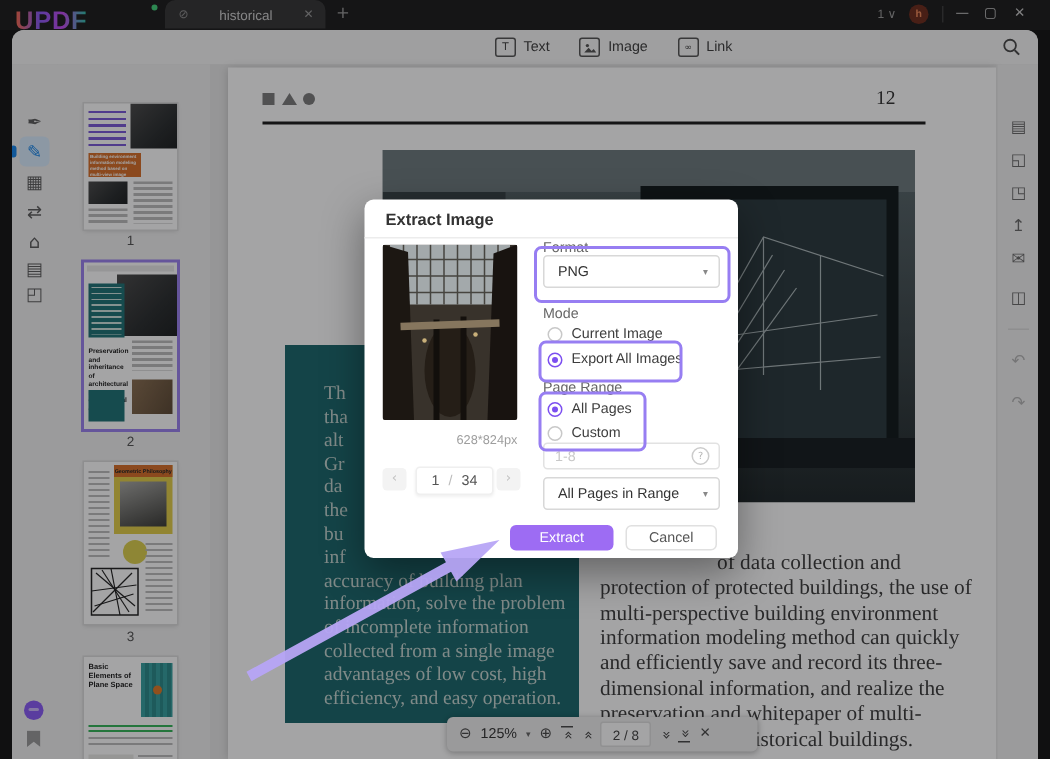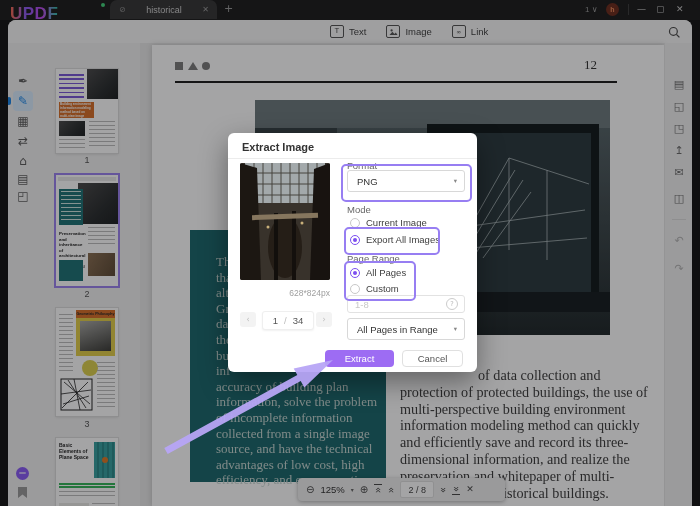--- a/index.html
+++ b/index.html
@@ -84,21 +84,21 @@
   .bt-g{font-size:10px;color:#4a4a4a;}
   .zoom-val{font-size:9.5px;color:#333;}
   .caret{font-size:6px;color:#666;}
   .pgbox{width:32px;height:15px;background:#fff;border-radius:2px;border:1px solid #e0e0e0;
          font-size:9px;color:#444;display:flex;align-items:center;justify-content:center;}
   .rot90{display:inline-block;transform:rotate(90deg);font-size:10px;color:#4a4a4a;}
   .navico{display:flex;flex-direction:column;align-items:center;line-height:4px;}
   .navbar{width:8px;height:1.5px;background:#4a4a4a;}
   
   .overlay{position:absolute;left:0;top:0;width:700px;height:506px;background:rgba(8,8,10,.37);z-index:40;}
-  .dialog{position:absolute;left:228px;top:133px;width:249px;height:239px;background:#fff;
+  .dialog{position:absolute;left:243px;top:133px;width:249px;height:239px;background:#fff;
           border-radius:6px;box-shadow:0 10px 28px rgba(0,0,0,.4);z-index:50;}
   .dlg-title{left:14px;top:8px;font-size:11px;font-weight:bold;color:#333;}
   .dlg-rule{left:0;top:25px;width:249px;height:1px;background:#ececec;}
   .preview{left:12px;top:30px;width:90px;height:117px;border-radius:2px;overflow:hidden;}
   .dims{left:12px;top:155px;width:90px;text-align:right;font-size:8.5px;color:#9e9e9e;}
   .pgbtn{top:179px;width:16px;height:15px;background:#f3f3f3;border-radius:3px;
          display:flex;align-items:center;justify-content:center;font-size:9px;color:#c2c2c2;}
   .pgfield{left:34px;top:178px;width:50px;height:17px;background:#fff;border:1px solid #efefef;
            border-radius:3px;box-shadow:0 1px 2px rgba(0,0,0,.06);display:flex;align-items:center;
            justify-content:center;gap:6px;font-size:9.5px;color:#555;}
@@ -315,21 +315,20 @@
         <div class="teal-line">alt</div>
         <div class="teal-line">Gr</div>
         <div class="teal-line">da</div>
         <div class="teal-line">the</div>
         <div class="teal-line">bu</div>
         <div class="teal-line">inf</div>
         <div class="teal-line">accuracy of building plan</div>
         <div class="teal-line">information, solve the problem</div>
         <div class="teal-line">of incomplete information</div>
         <div class="teal-line">collected from a single image</div>
-        <div class="teal-line">source, and have the technical</div>
         <div class="teal-line">advantages of low cost, high</div>
         <div class="teal-line">efficiency, and easy operation.</div>
       </div>
 
       <div class="abs right-col">
         <div class="r-line" style="padding-left:78px">of data collection and</div>
         <div class="r-line">protection of protected buildings, the use of</div>
         <div class="r-line">multi-perspective building environment</div>
         <div class="r-line">information modeling method can quickly</div>
         <div class="r-line">and efficiently save and record its three-</div>

